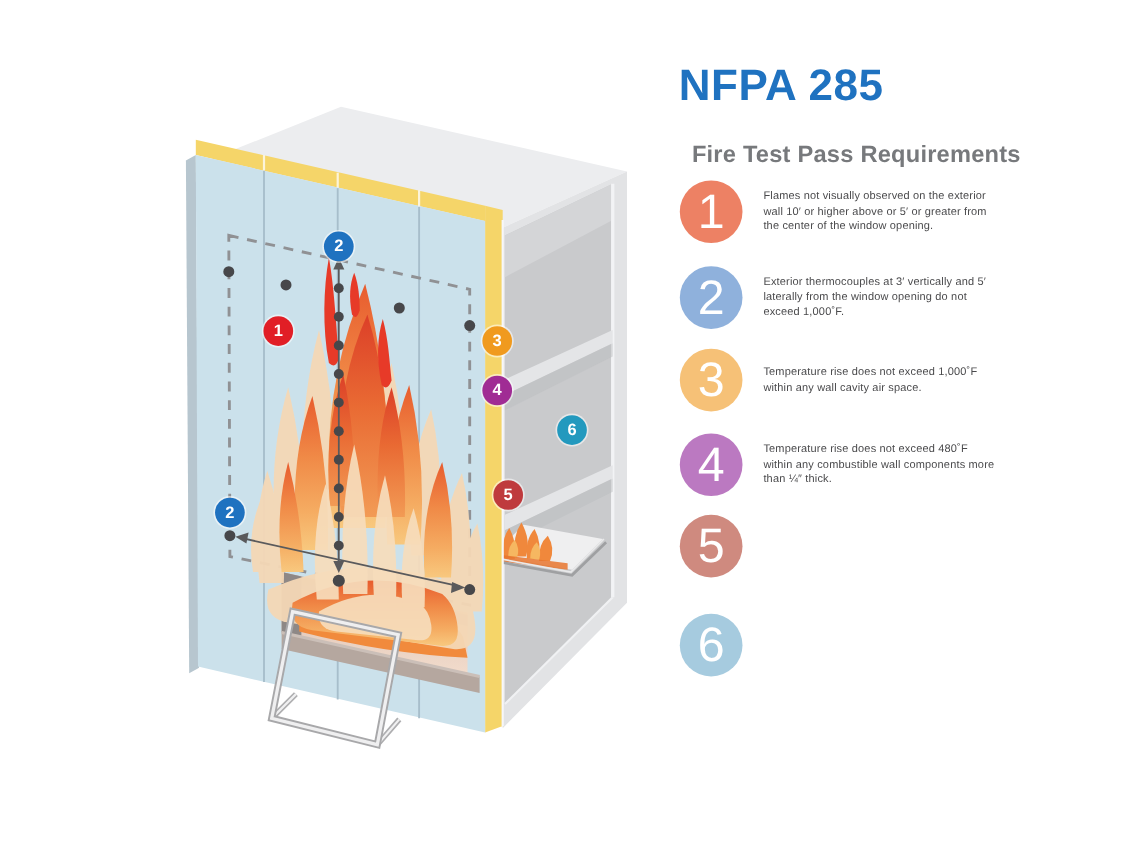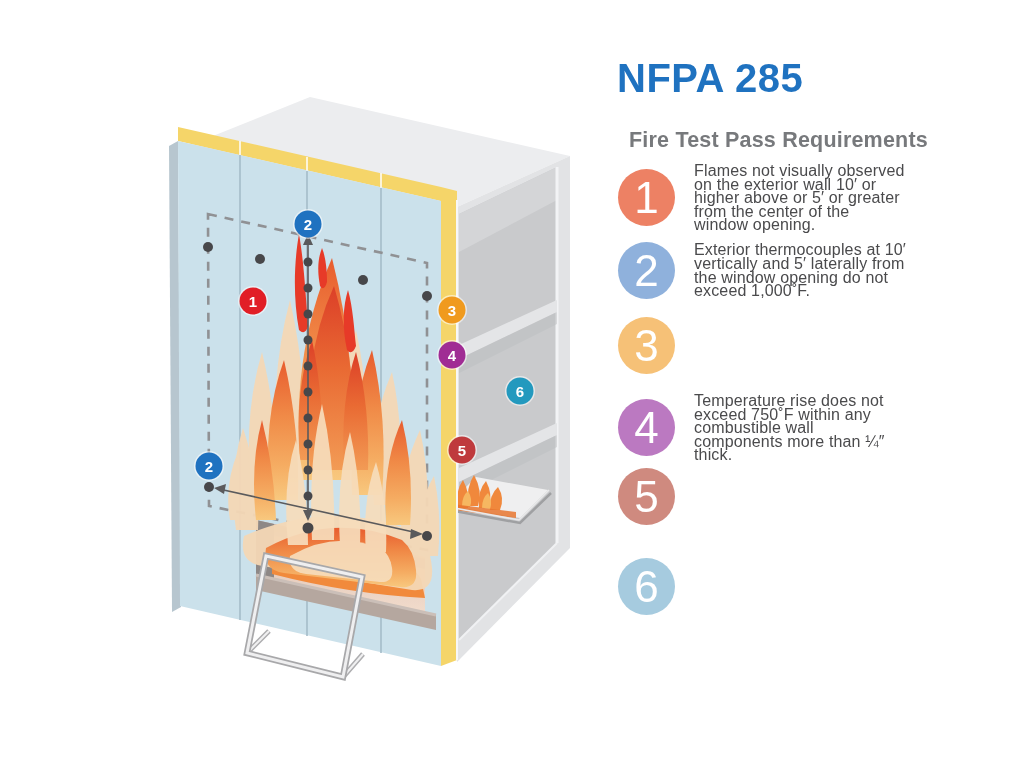--- a/index.html
+++ b/index.html
@@ -21,21 +21,21 @@
   .req{position:absolute;left:4px;display:flex;align-items:center;gap:19px;width:318px;}
   .req:nth-child(1){top:164px}
   .req:nth-child(2){top:242px}
   .req:nth-child(3){top:317px}
   .req:nth-child(4){top:394px}
   .req:nth-child(5){top:468px}
   .req:nth-child(6){top:558px}
   .req-circle{flex:none;width:57px;height:57px;border-radius:50%;color:#fff;
               display:flex;align-items:center;justify-content:center;
               font-size:44px;font-weight:400;}
-  .req-text{margin:0;width:212px;font-size:16px;line-height:13.6px;color:#4A4A4C;
+  .req-text{margin:0;width:212px;font-size:10px;line-height:13.6px;color:#4A4A4C;
             letter-spacing:.15px;}
 </style>
 </head>
 <body>
 
 <div class="canvas">
 
   <svg class="diagram-svg" width="1024" height="772" viewBox="0 0 1024 772">
     <defs>
       <linearGradient id="gradFlameMid" x1="0" y1="0" x2="0" y2="1">
@@ -225,34 +225,35 @@
     <div class="req-circle" style="background: rgb(237, 129, 100);">
       <span>1</span>
     </div>
     <p class="req-text">Flames not visually observed on the exterior wall 10′ or higher above or 5′ or greater from the center of the window opening.</p>
   </div>
 
   <div class="req">
     <div class="req-circle" style="background: rgb(143, 177, 220);">
       <span>2</span>
     </div>
-    <p class="req-text">Exterior thermocouples at 10′ vertically and 5′ laterally from the window opening do not exceed 1,000˚F.</p>
+    <p class="req-text">Exterior thermocouples at 3′ vertically and 5′ laterally from the window opening do not exceed 1,000˚F.</p>
   </div>
 
   <div class="req">
     <div class="req-circle" style="background: rgb(246, 193, 119);">
       <span>3</span>
     </div>
+    <p class="req-text">Temperature rise does not exceed 1,000˚F within any wall cavity air space.</p>
   </div>
 
   <div class="req">
     <div class="req-circle" style="background: rgb(187, 121, 193);">
       <span>4</span>
     </div>
-    <p class="req-text">Temperature rise does not exceed 750˚F within any combustible wall components more than ¼″ thick.</p>
+    <p class="req-text">Temperature rise does not exceed 480˚F within any combustible wall components more than ¼″ thick.</p>
   </div>
 
   <div class="req">
     <div class="req-circle" style="background: rgb(207, 138, 127);">
       <span>5</span>
     </div>
   </div>
 
   <div class="req">
     <div class="req-circle" style="background: rgb(166, 203, 223);">

